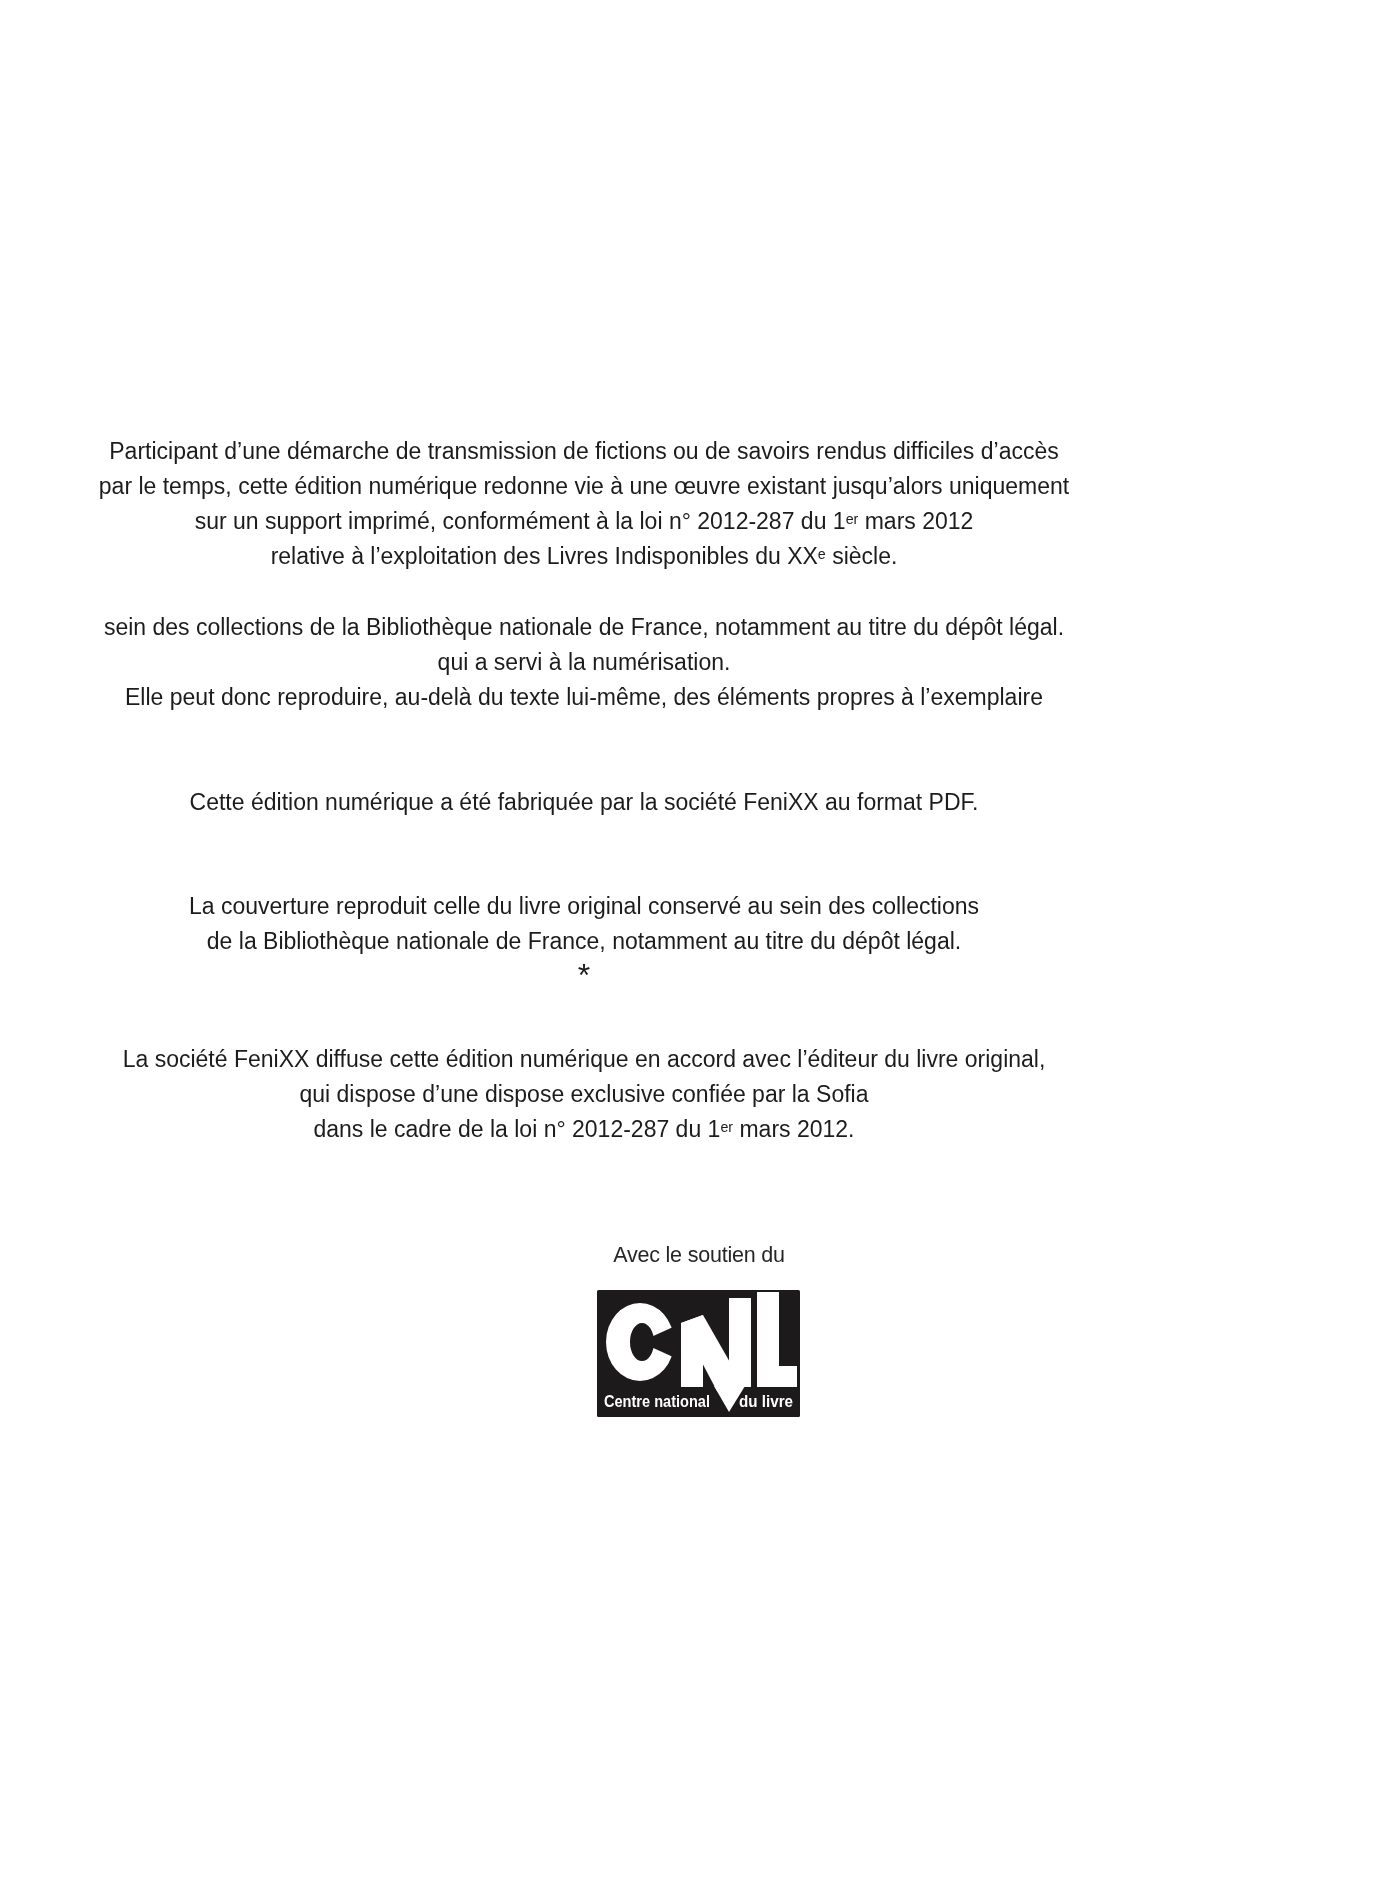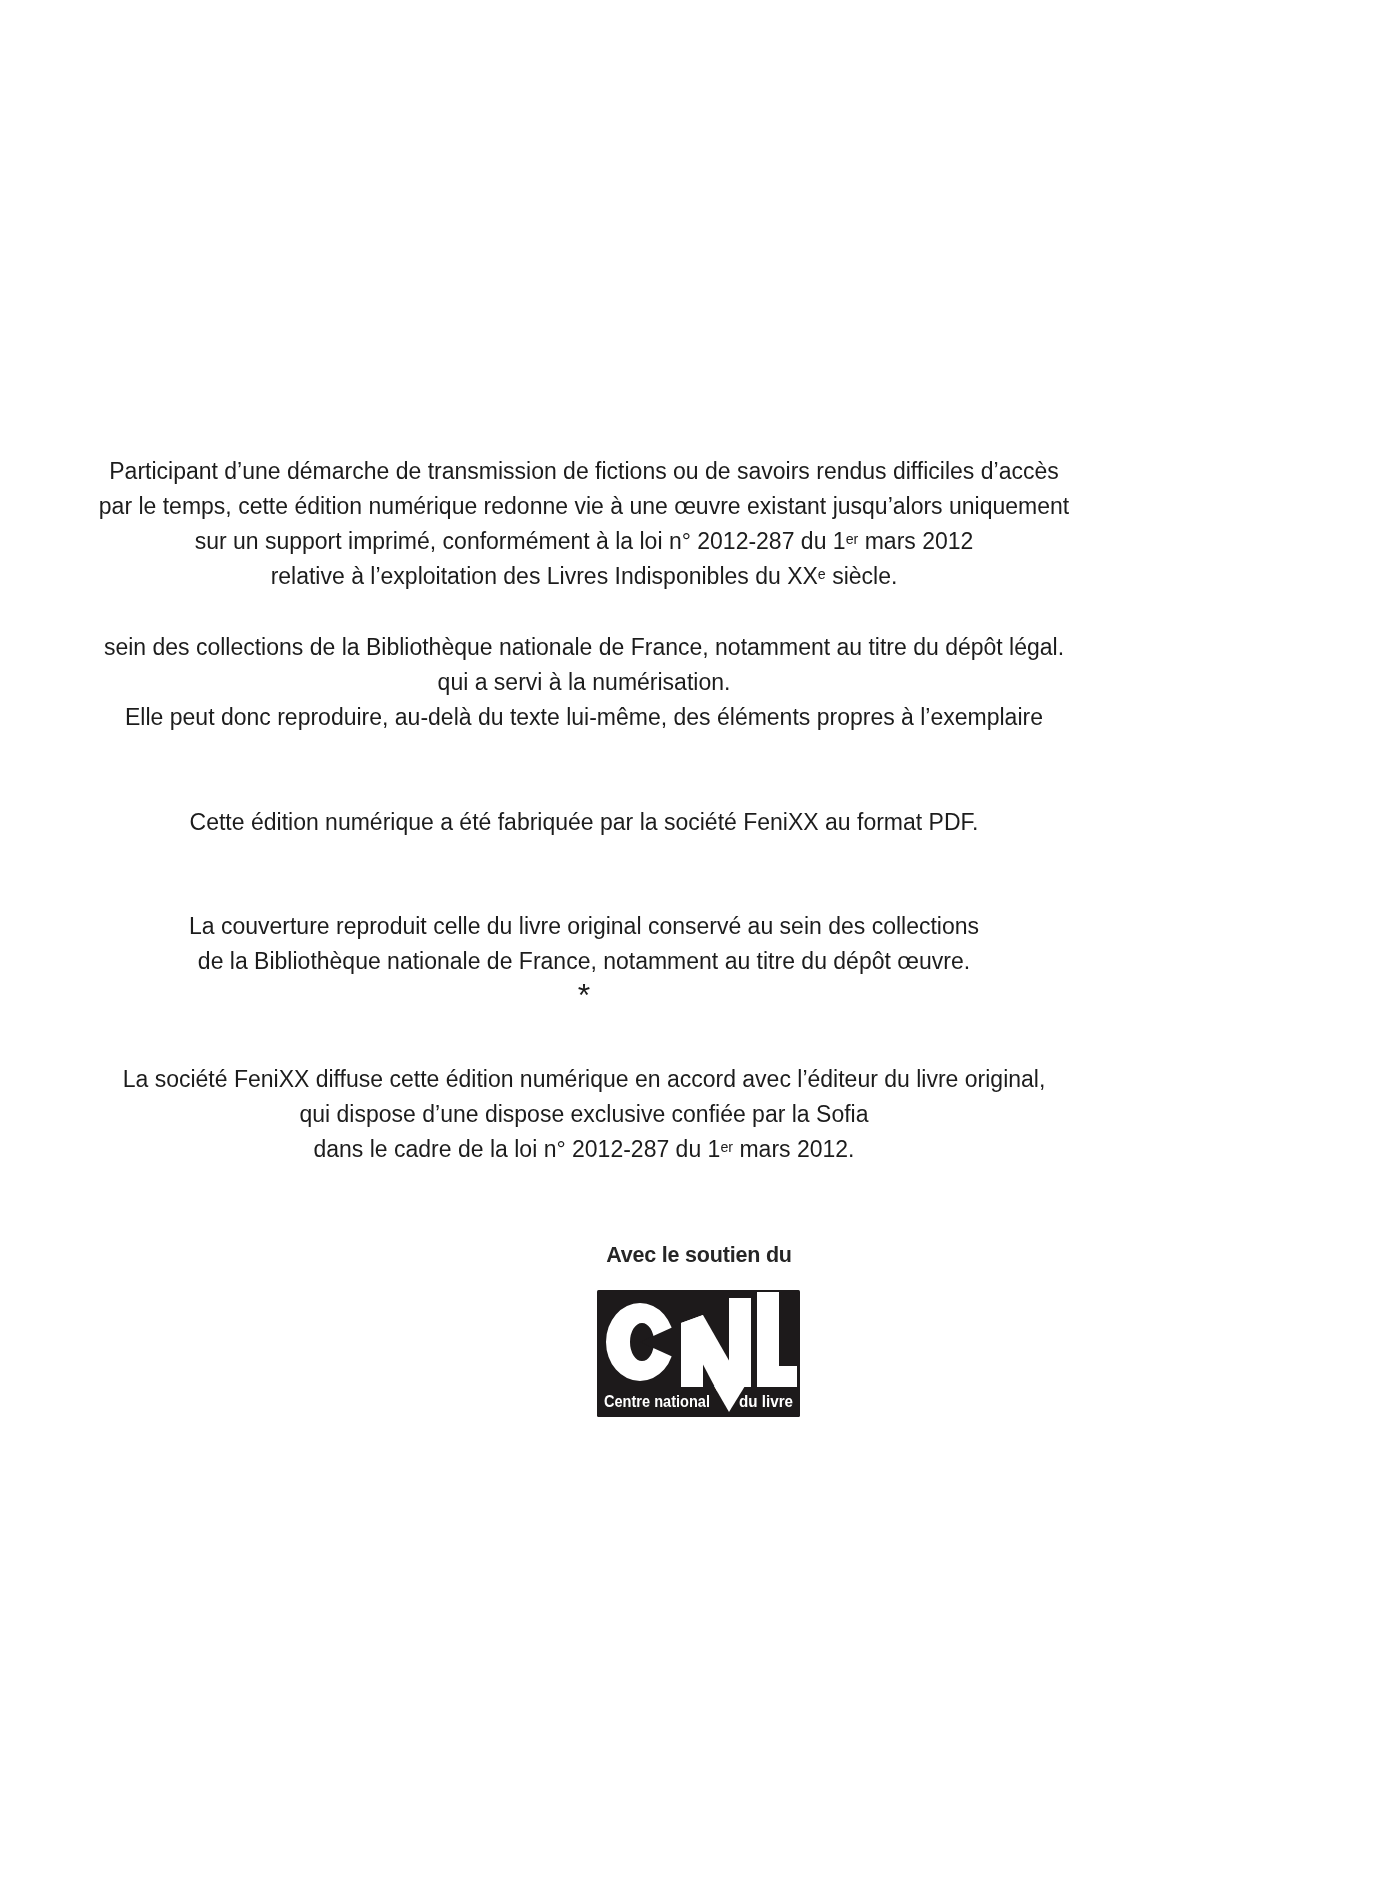--- a/index.html
+++ b/index.html
@@ -7,21 +7,20 @@
     width: 1400px; height: 1901px;
     position: relative;
     background: #ffffff;
     font-family: "Liberation Sans", "DejaVu Sans", sans-serif;
     color: #1c1c1c;
   }
   .textblock {
     position: absolute;
     left: 0; width: 1168px;
     text-align: center;
-    margin-top: 20px;
   }
   .line {
     font-size: 23px;
     line-height: 35px;
     white-space: nowrap;
     color: #1c1c1c;
   }
   .line sup {
     font-size: 0.62em;
     vertical-align: 0.38em;
@@ -36,21 +35,21 @@
   #p1-block { top: 434px; }
   #p2-block { top: 610px; }
   #p3-block { top: 785px; }
   #p4-block { top: 889px; }
   #p5-block { top: 1042px; }
   #support-line {
     position: absolute;
     top: 1242px; left: 593px; width: 212px;
     text-align: center;
     font-size: 21.5px;
-    font-weight: 700;
+    font-weight: 400;
     letter-spacing: -0.2px;
     line-height: 26px;
     white-space: nowrap;
     color: #262626;
   }
   #cnl-logo {
     position: absolute;
     top: 1290px; left: 597px;
     width: 203px; height: 127px;
   }
@@ -70,21 +69,21 @@
   <div class="line">qui a servi à la numérisation.</div>
   <div class="line">Elle peut donc reproduire, au-delà du texte lui-même, des éléments propres à l’exemplaire</div>
 </div>
 
 <div class="textblock" id="p3-block">
   <div class="line">Cette édition numérique a été fabriquée par la société FeniXX au format PDF.</div>
 </div>
 
 <div class="textblock" id="p4-block">
   <div class="line">La couverture reproduit celle du livre original conservé au sein des collections</div>
-  <div class="line">de la Bibliothèque nationale de France, notamment au titre du dépôt œuvre.</div>
+  <div class="line">de la Bibliothèque nationale de France, notamment au titre du dépôt légal.</div>
 </div>
 
 <div class="textblock" id="separator-block">
   <div class="sep-glyph">*</div>
 </div>
 
 <div class="textblock" id="p5-block">
   <div class="line">La société FeniXX diffuse cette édition numérique en accord avec l’éditeur du livre original,</div>
   <div class="line">qui dispose d’une dispose exclusive confiée par la Sofia</div>
   <div class="line">dans le cadre de la loi n° 2012-287 du 1<sup>er</sup> mars 2012.</div>

